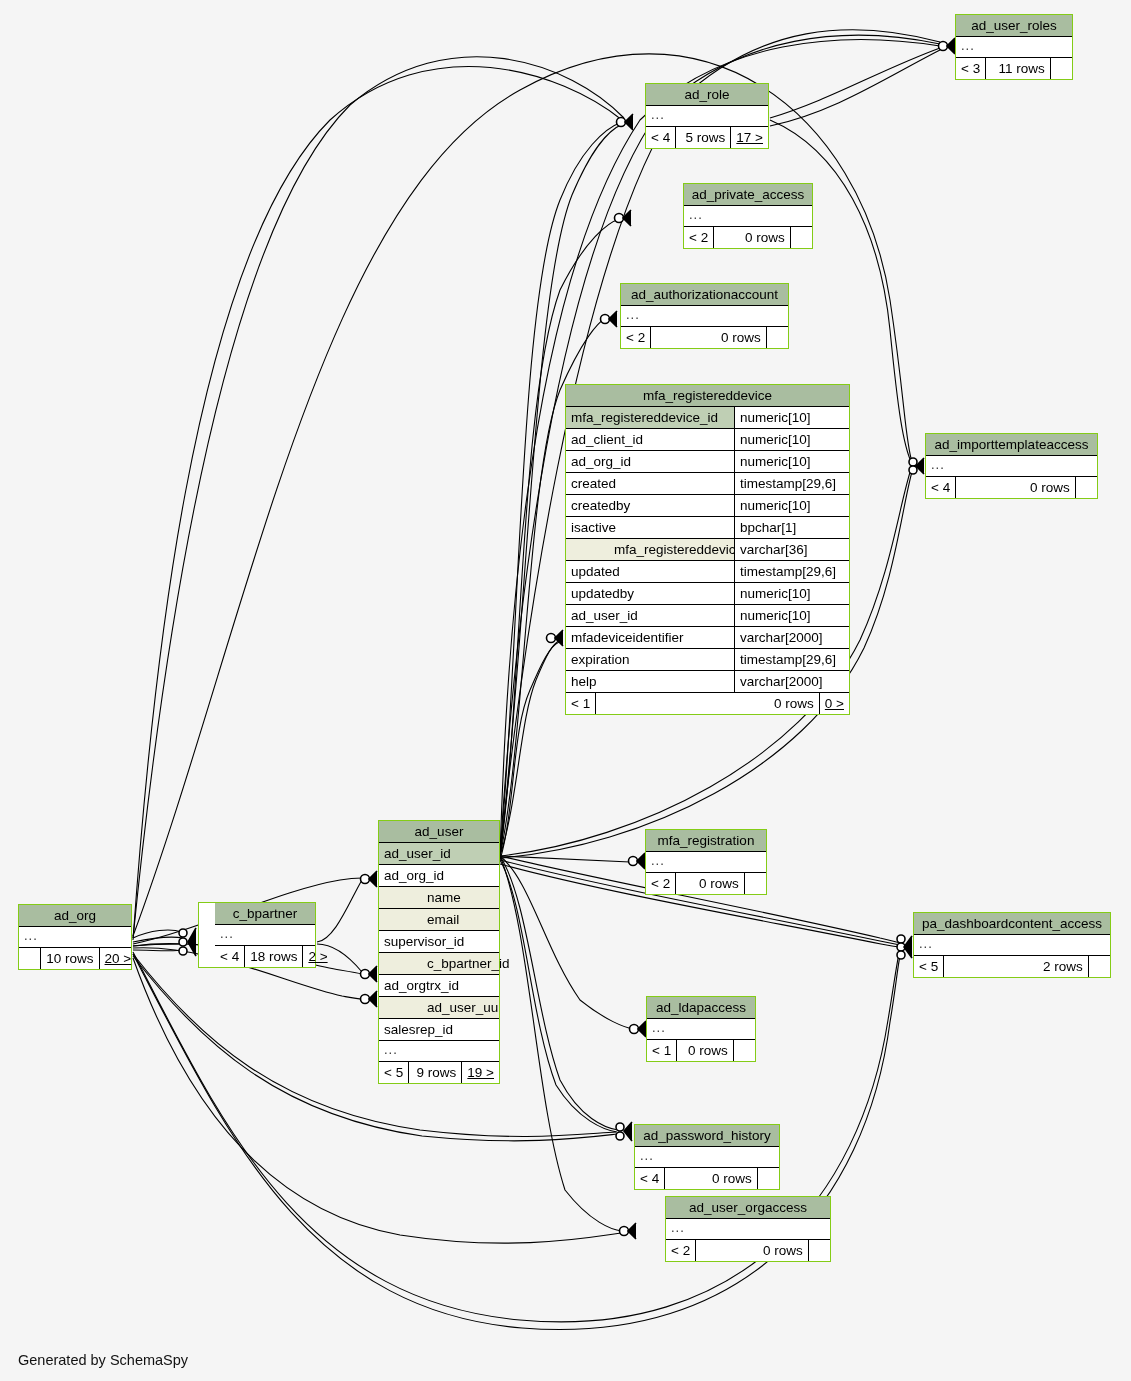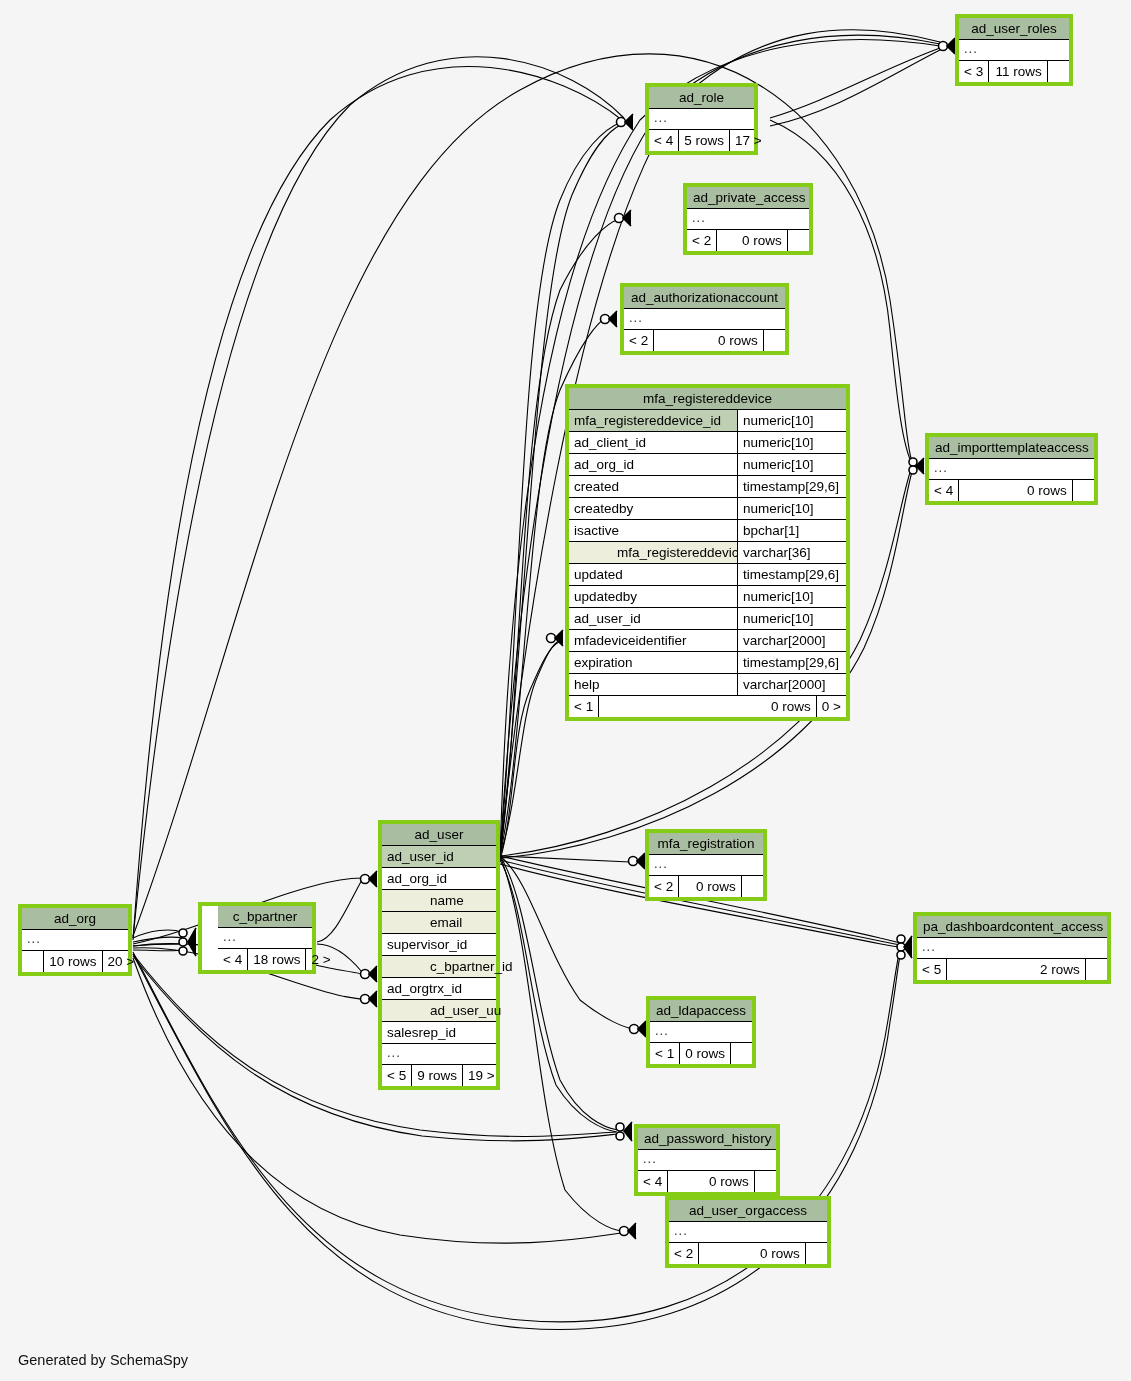--- a/index.html
+++ b/index.html
@@ -18,21 +18,21 @@
   #edges {
     position: absolute;
     left: 0;
     top: 0;
     width: 1131px;
     height: 1381px;
     pointer-events: none;
   }
   .tbl {
     position: absolute;
-    border: 4px solid #84cc16;
+    border: 1px solid #84cc16;
     background: #ffffff;
     box-sizing: border-box;
     font-size: 13.5px;
     color: #000;
     z-index: 5;
   }
   .tbl .hdr {
     background: #a9bda0;
     text-align: center;
     border-bottom: 1px solid #000;
@@ -83,21 +83,21 @@
     font-size: 13.5px;
   }
   .tbl .foot > div {
     padding: 2px 5px;
     line-height: 17px;
     white-space: nowrap;
     box-sizing: border-box;
   }
   .tbl .foot .f-left { text-align: left; border-right: 1px solid #000; }
   .tbl .foot .f-mid  { text-align: right; border-right: 1px solid #000; flex: 1 1 auto; }
-  .tbl .foot .f-right{ text-align: right; }
+  .tbl .foot .f-right{ text-align: right; text-decoration: underline; }
   .tbl .foot .f-left.empty, .tbl .foot .f-right.empty { color: transparent; }
 
   
   #tbl-mfa_registereddevice { width: 285px; }
   #tbl-mfa_registereddevice .cname { width: 168px; }
 
   #footer-credit {
     position: absolute;
     left: 18px;
     top: 1352px;
@@ -234,21 +234,21 @@
           <div class="row">
             <div class="ellipsis">...</div>
           </div>
         </div>
         <div class="foot">
           <div class="f-left">&lt; 3</div>
           <div class="f-mid">11 rows</div>
           <div class="f-right empty">&nbsp;&nbsp;&nbsp;</div>
         </div>
       </div>
-      <div class="tbl" id="tbl-ad_role" style="left: 645px; top: 83px; width: 113px;">
+      <div class="tbl" id="tbl-ad_role" style="left: 645px; top: 83px; width: 124px;">
         <div class="hdr">ad_role</div>
         <div class="rows">
           <div class="row">
             <div class="ellipsis">...</div>
           </div>
         </div>
         <div class="foot">
           <div class="f-left">&lt; 4</div>
           <div class="f-mid">5 rows</div>
           <div class="f-right">17 &gt;</div>

